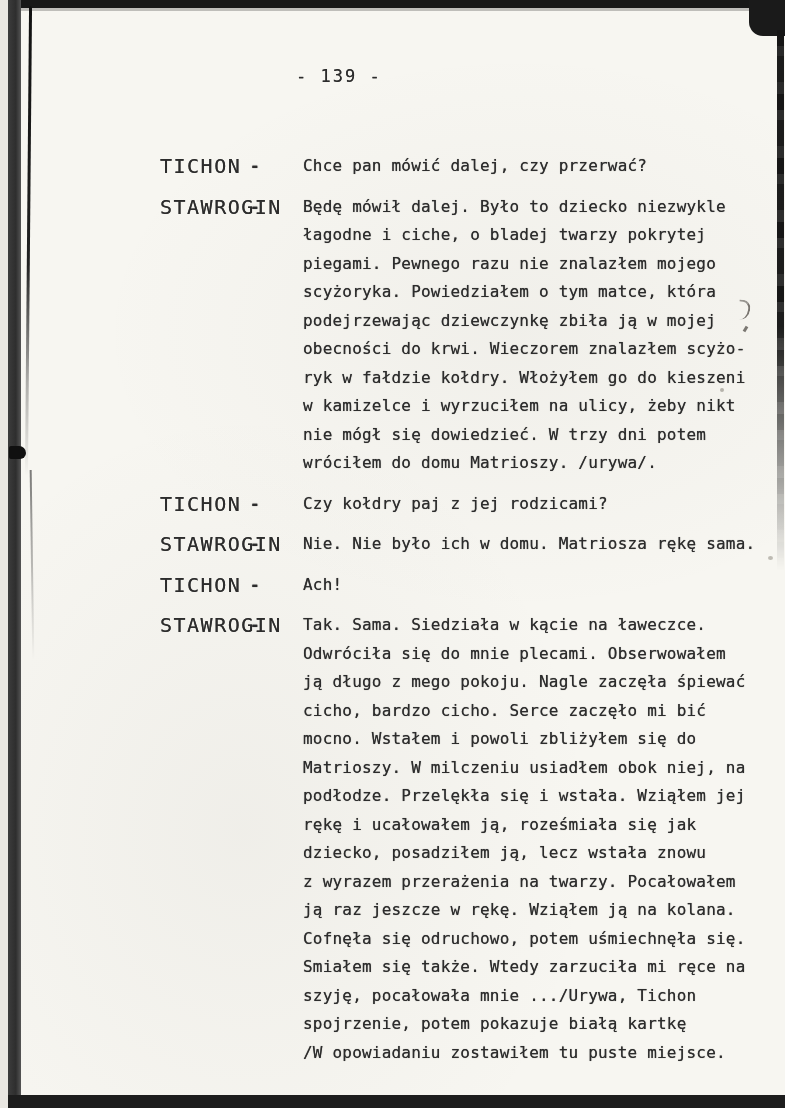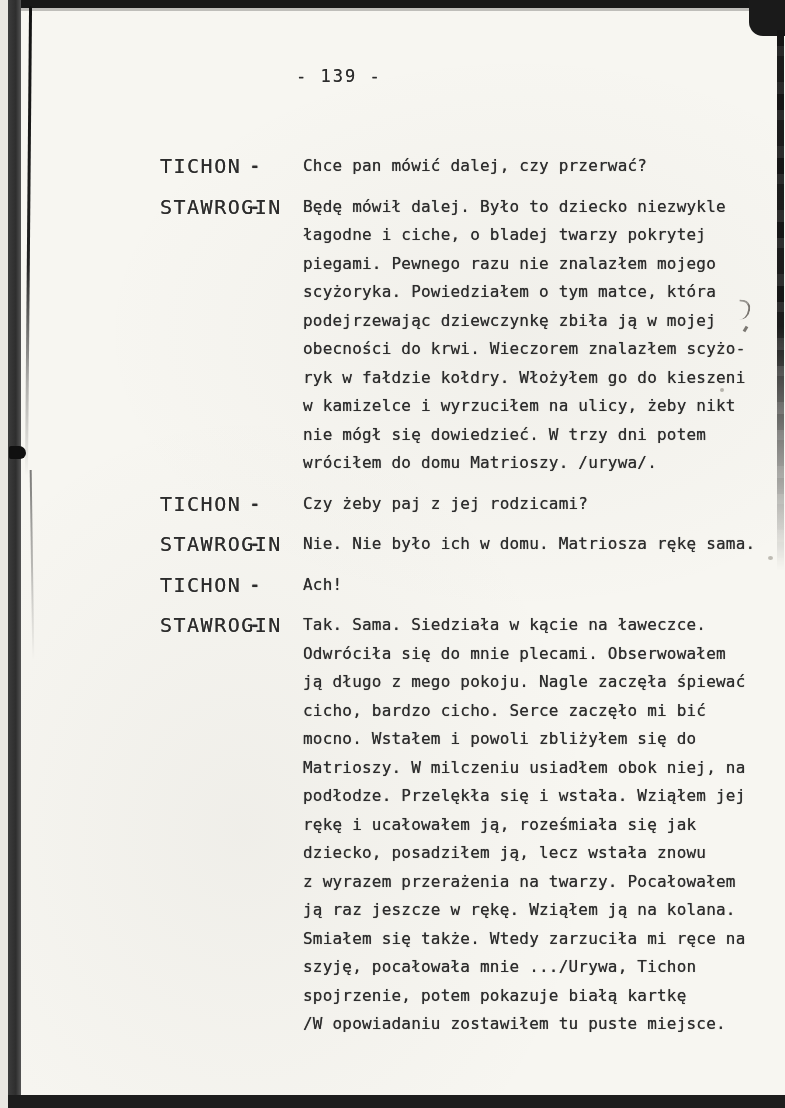--- a/index.html
+++ b/index.html
@@ -111,21 +111,21 @@
           <div class="line">ryk w fałdzie kołdry. Włożyłem go do kieszeni</div>
           <div class="line">w kamizelce i wyrzuciłem na ulicy, żeby nikt</div>
           <div class="line">nie mógł się dowiedzieć. W trzy dni potem</div>
           <div class="line">wróciłem do domu Matrioszy. /urywa/.</div>
         </div>
       </div>
       <div class="entry">
         <span class="speaker">TICHON</span>
         <span class="dash">-</span>
         <div>
-          <div class="line">Czy żeby paj z jej rodzicami?</div>
+          <div class="line">Czy kołdry paj z jej rodzicami?</div>
         </div>
       </div>
       <div class="entry">
         <span class="speaker">STAWROGIN</span>
         <span class="dash">-</span>
         <div>
           <div class="line">Nie. Nie było ich w domu. Matriosza rękę sama.</div>
         </div>
       </div>
       <div class="entry">
@@ -143,20 +143,21 @@
           <div class="line">Odwróciła się do mnie plecami. Obserwowałem</div>
           <div class="line">ją długo z mego pokoju. Nagle zaczęła śpiewać</div>
           <div class="line">cicho, bardzo cicho. Serce zaczęło mi bić</div>
           <div class="line">mocno. Wstałem i powoli zbliżyłem się do</div>
           <div class="line">Matrioszy. W milczeniu usiadłem obok niej, na</div>
           <div class="line">podłodze. Przelękła się i wstała. Wziąłem jej</div>
           <div class="line">rękę i ucałowałem ją, roześmiała się jak</div>
           <div class="line">dziecko, posadziłem ją, lecz wstała znowu</div>
           <div class="line">z wyrazem przerażenia na twarzy. Pocałowałem</div>
           <div class="line">ją raz jeszcze w rękę. Wziąłem ją na kolana.</div>
+          <div class="line">Cofnęła się odruchowo, potem uśmiechnęła się.</div>
           <div class="line">Smiałem się także. Wtedy zarzuciła mi ręce na</div>
           <div class="line">szyję, pocałowała mnie .../Urywa, Tichon</div>
           <div class="line">spojrzenie, potem pokazuje białą kartkę</div>
           <div class="line">/W opowiadaniu zostawiłem tu puste miejsce.</div>
         </div>
       </div>
     </div>
 </div>
 
 </body></html>

